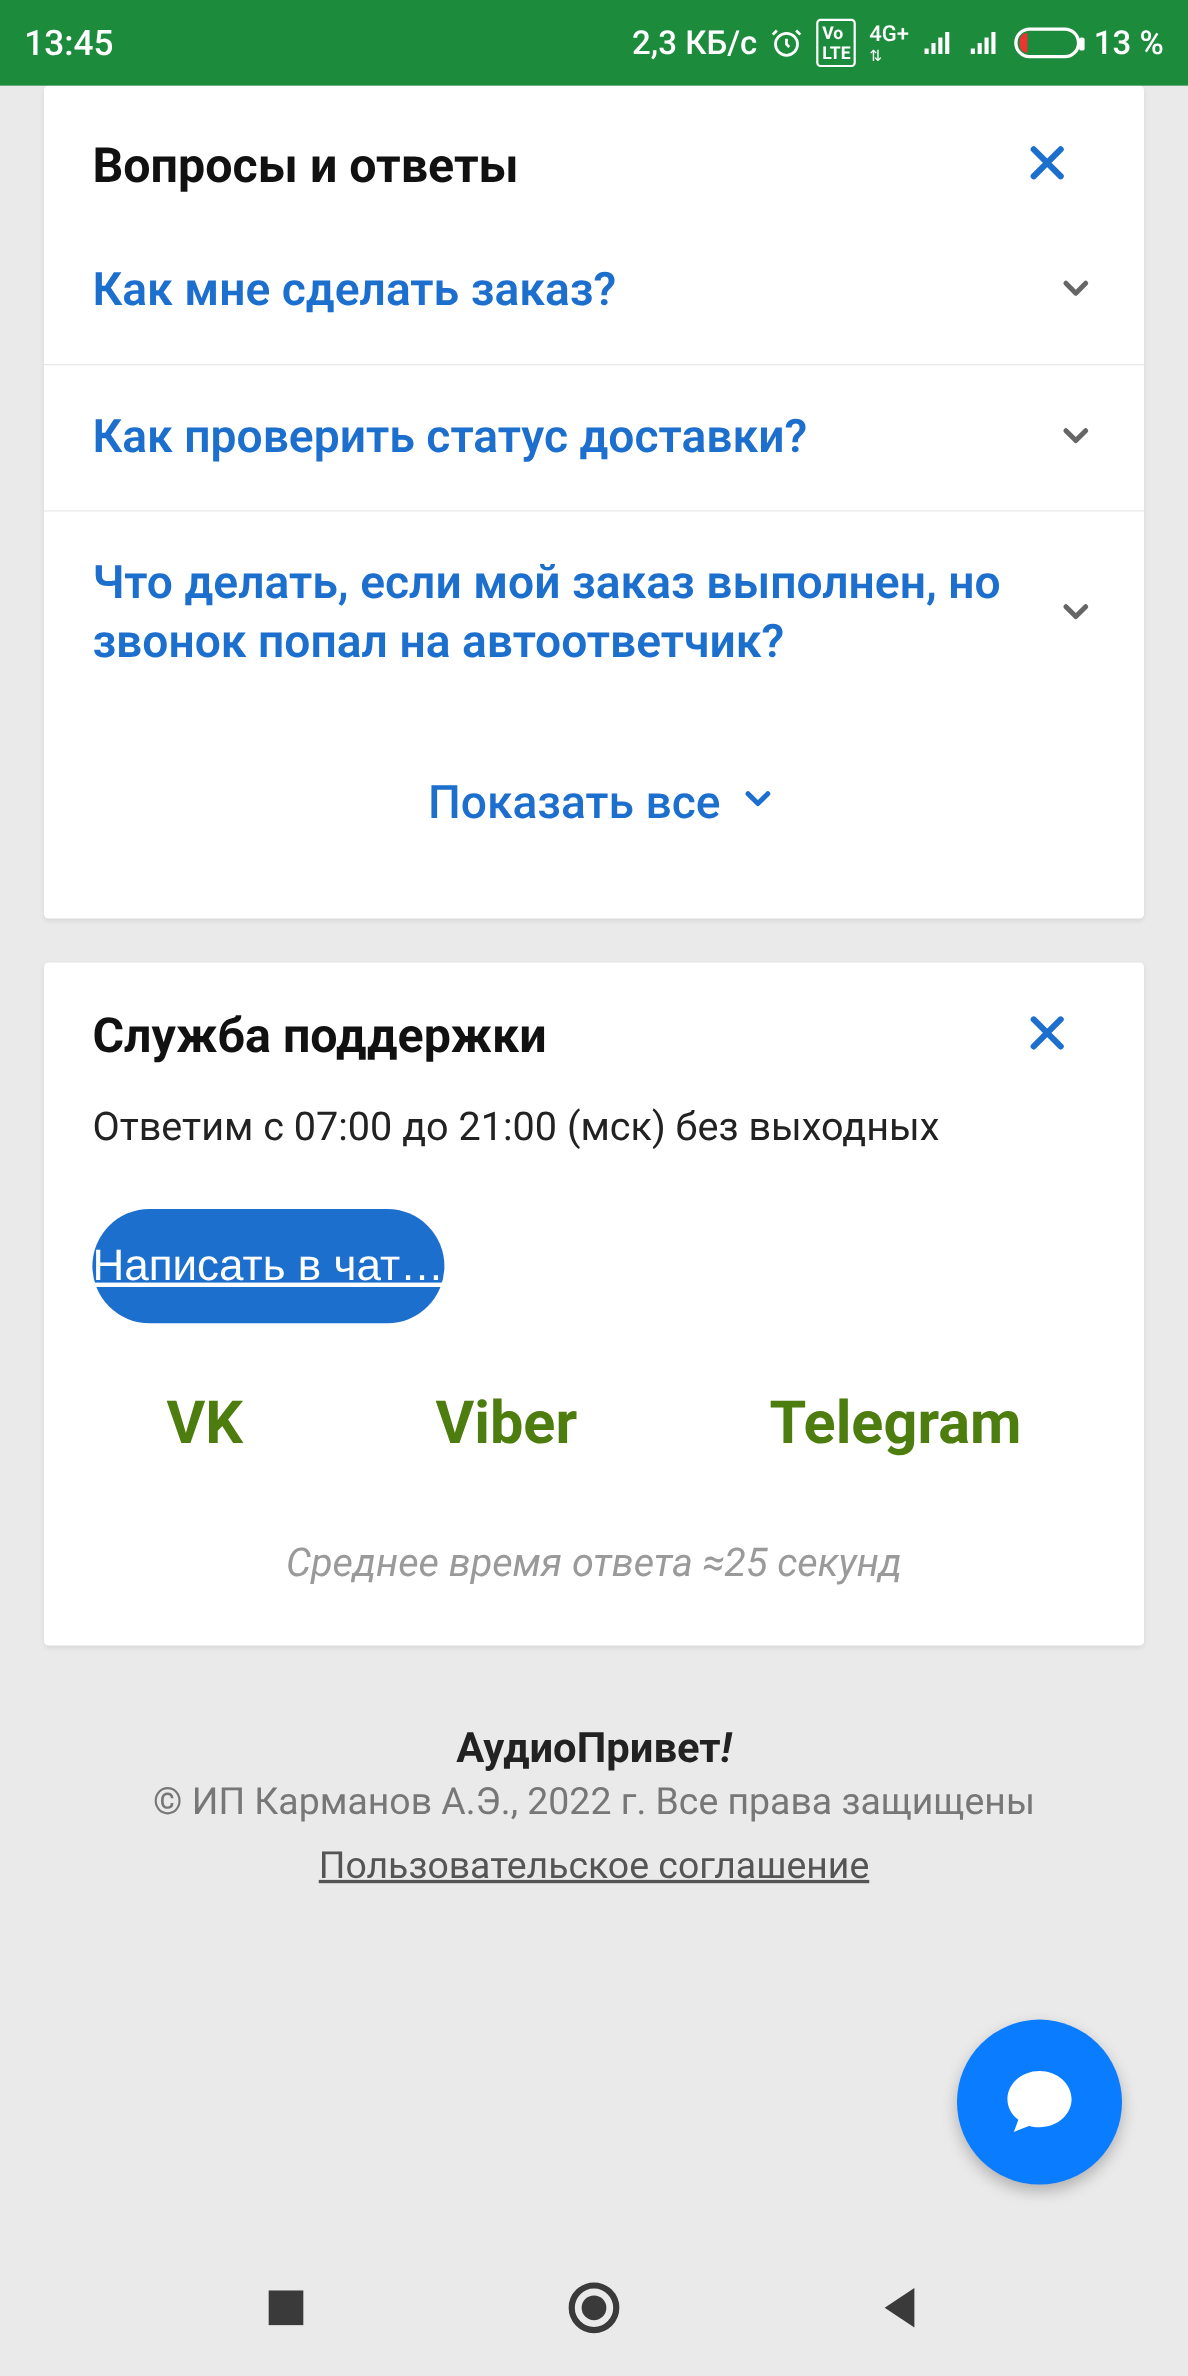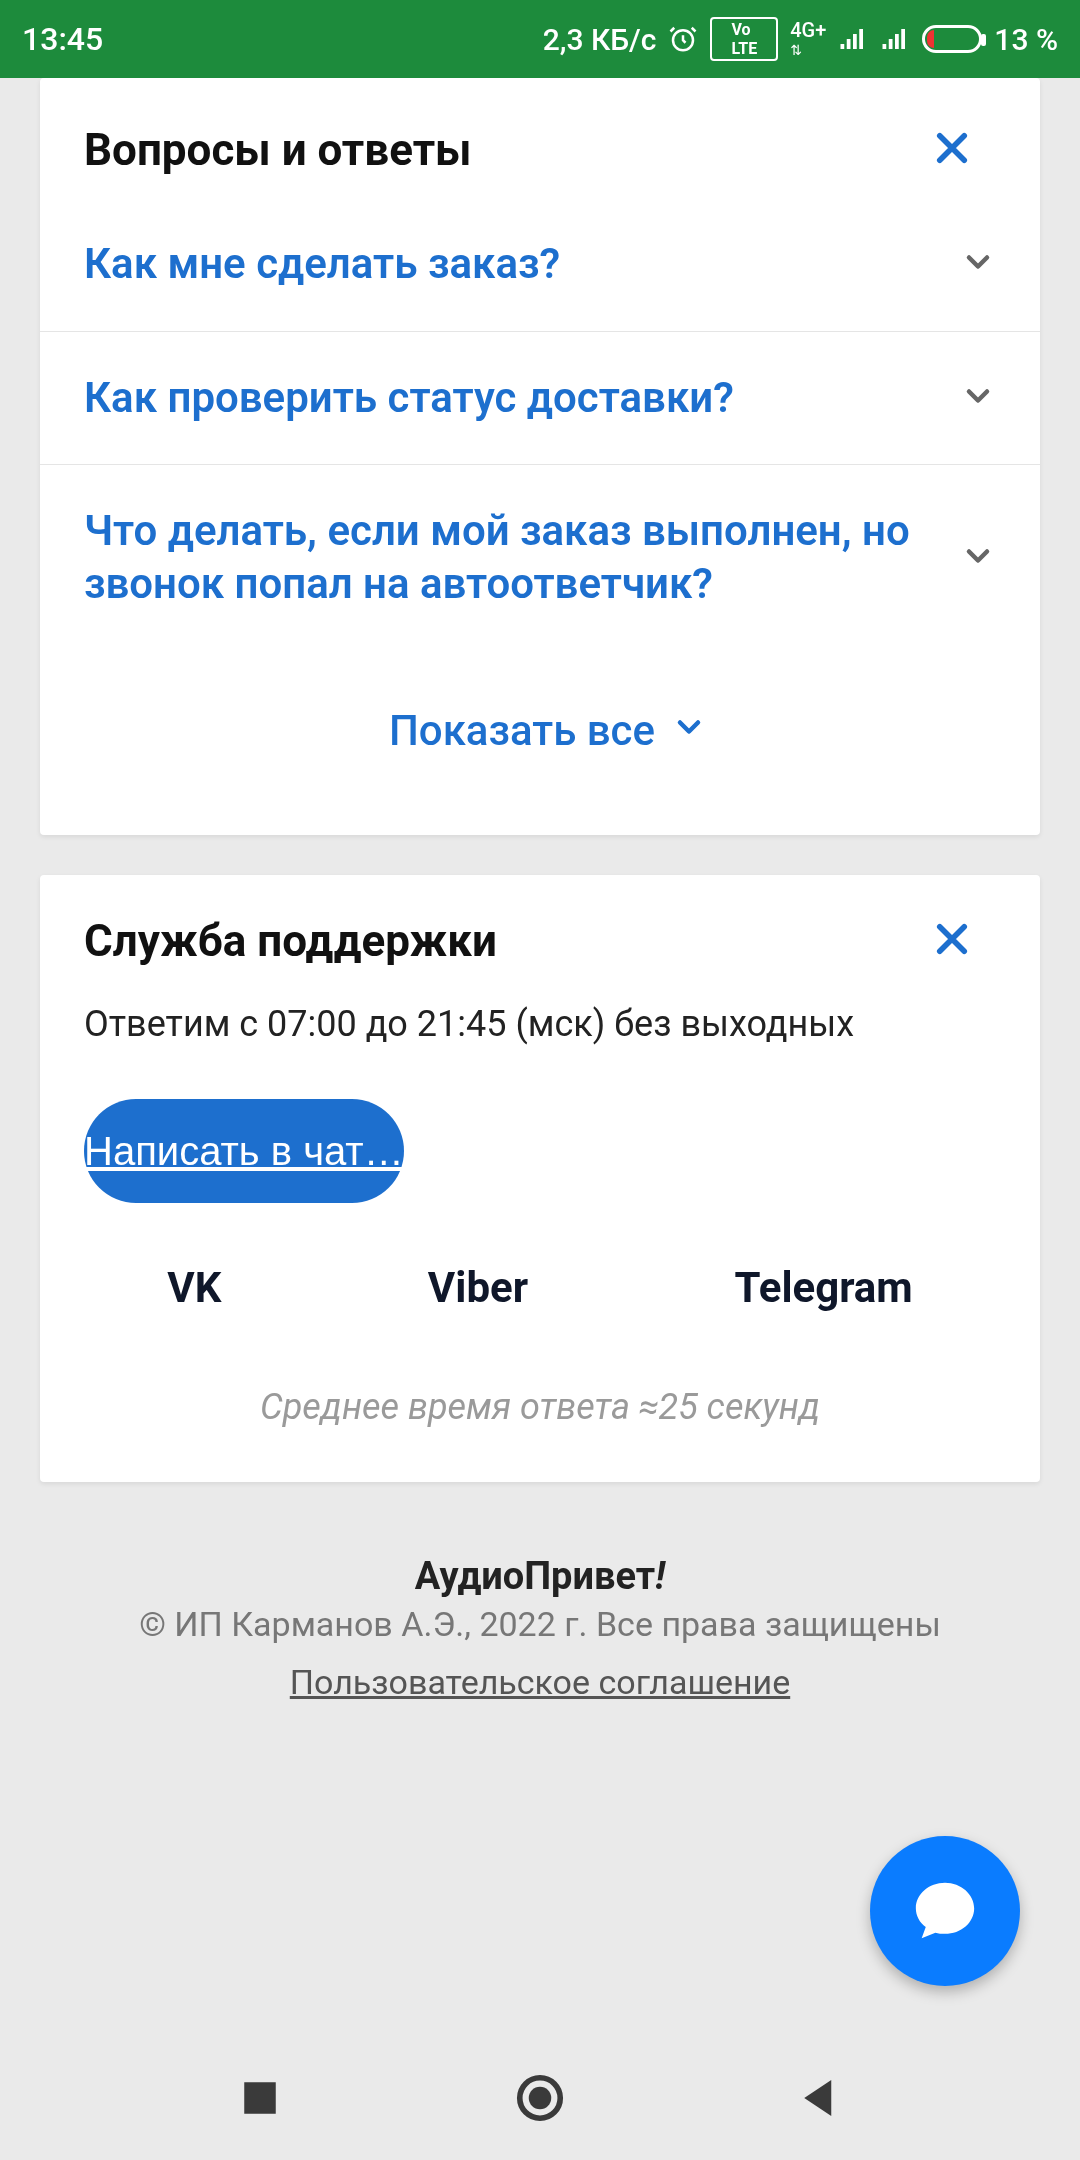--- a/index.html
+++ b/index.html
@@ -111,22 +111,22 @@
   cursor: pointer;
   text-decoration: underline;
 }
 
 .support-links {
   display: flex;
   justify-content: space-around;
   padding: 20px 24px 48px 24px;
 }
 .support-link {
-  color: #0f172a;
-  font-size: 42px;
+  color: #4d7c0f;
+  font-size: 54px;
   font-weight: 700;
 }
 
 .avg-time {
   text-align: center;
   color: #9a9a9a;
   font-size: 36px;
   padding: 26px 0 54px 0;
   font-style: italic;
 }
@@ -205,21 +205,21 @@
 <div class="status-bar">
   <div class="status-left">13:45</div>
   <div class="status-right">
     <span>2,3 КБ/с</span>
     <span class="sicon">
       <svg viewBox="0 0 24 24" fill="none" stroke="#fff" stroke-width="2">
           <circle cx="12" cy="13" r="8"></circle>
           <path d="M12 9v4l2 2M5 3L2 6M19 3l3 3"></path>
         </svg>
     </span>
-    <span class="sicon" style="font-size:16px;border:2px solid #fff;border-radius:4px;padding:1px 19px;font-weight:700;">Vo<br>LTE</span>
+    <span class="sicon" style="font-size:16px;border:2px solid #fff;border-radius:4px;padding:1px 3px;font-weight:700;">Vo<br>LTE</span>
     <span style="font-size:20px;line-height:0.9;display:inline-block;">4G+<br><span style="font-size:14px">⇅</span></span>
     <span class="sicon">
       <svg viewBox="0 0 24 24" fill="#fff">
           <path d="M2 20h3v-4H2zM7 20h3v-8H7zM12 20h3V8h-3zM17 20h3V4h-3z"></path>
         </svg>
     </span>
     <span class="sicon">
       <svg viewBox="0 0 24 24" fill="#fff">
           <path d="M2 20h3v-4H2zM7 20h3v-8H7zM12 20h3V8h-3zM17 20h3V4h-3z"></path>
         </svg>
@@ -284,21 +284,21 @@
   <div class="card">
     <div class="section-header">
       <div class="section-title">Служба поддержки</div>
       <div class="close-x">
         <svg viewBox="0 0 24 24" fill="none" stroke="currentColor" stroke-width="3.2" stroke-linecap="round">
             <path d="M5 5l14 14M19 5L5 19"></path>
           </svg>
       </div>
     </div>
 
-    <div class="support-sub">Ответим с 07:00 до 21:45 (мск) без выходных</div>
+    <div class="support-sub">Ответим с 07:00 до 21:00 (мск) без выходных</div>
 
     <button class="chat-btn">
       <span>Написать в чат…</span>
     </button>
 
     <div class="support-links">
       <div class="support-link">VK</div>
       <div class="support-link">Viber</div>
       <div class="support-link">Telegram</div>
     </div>

